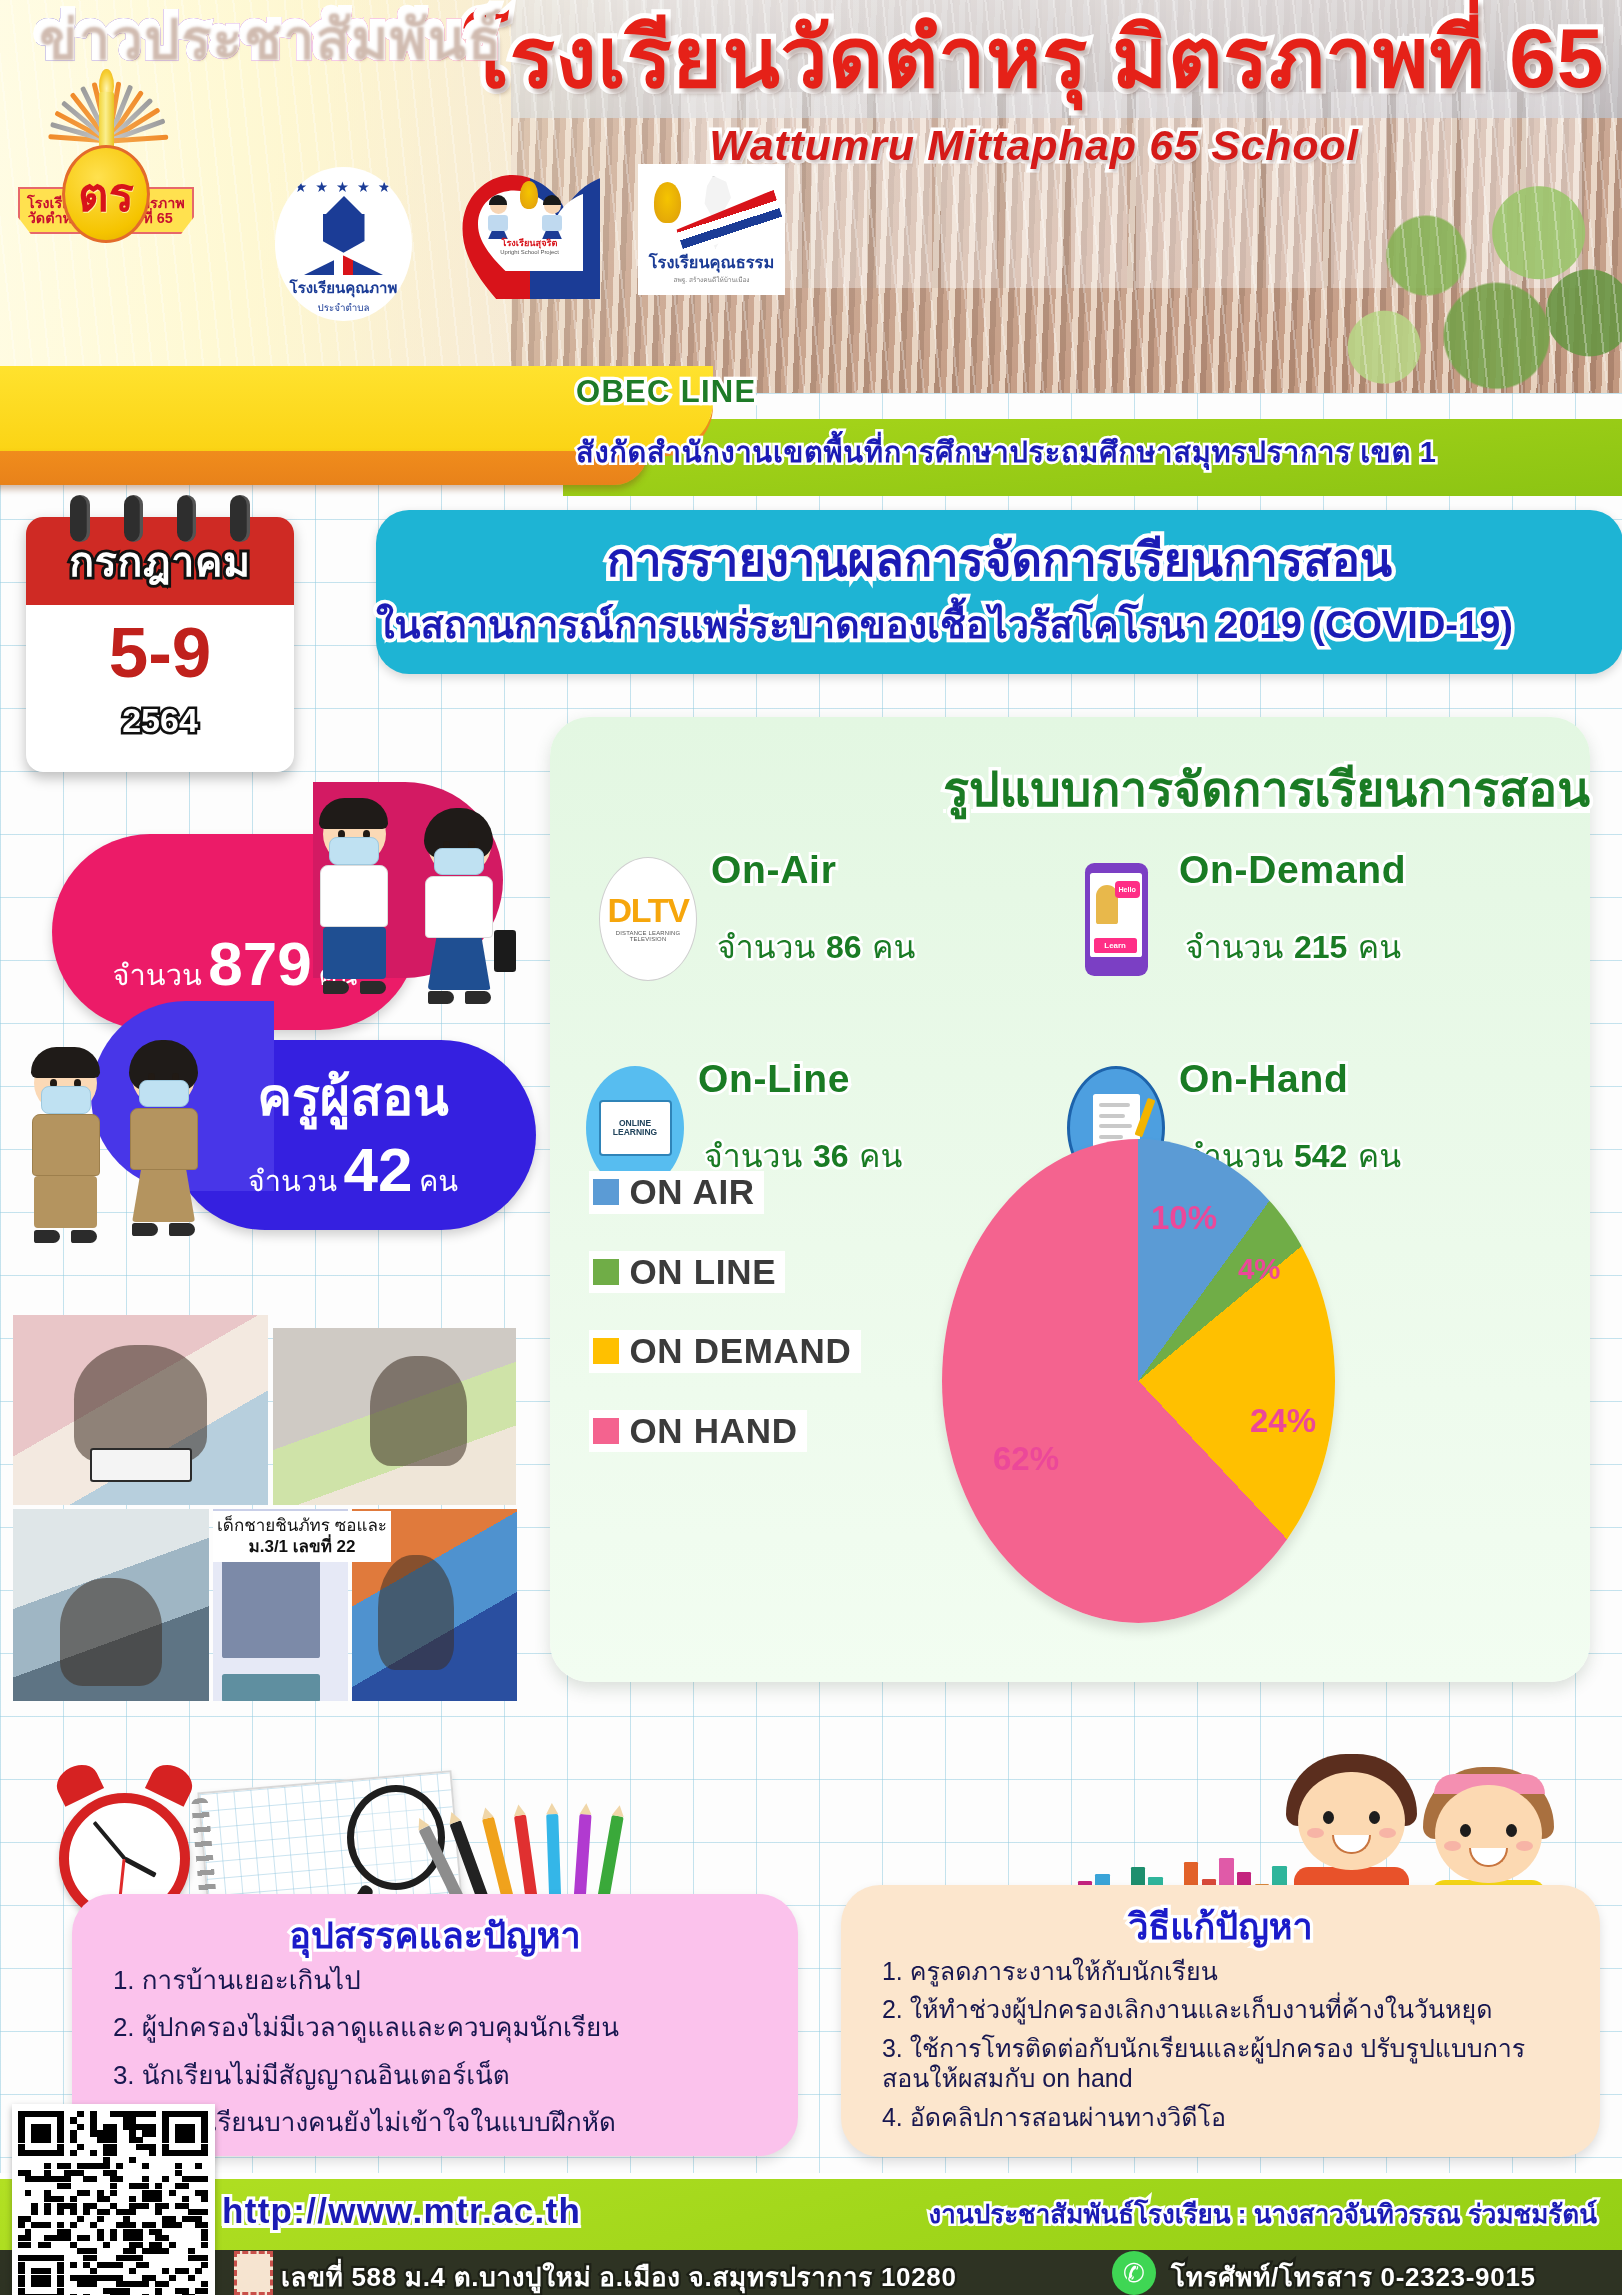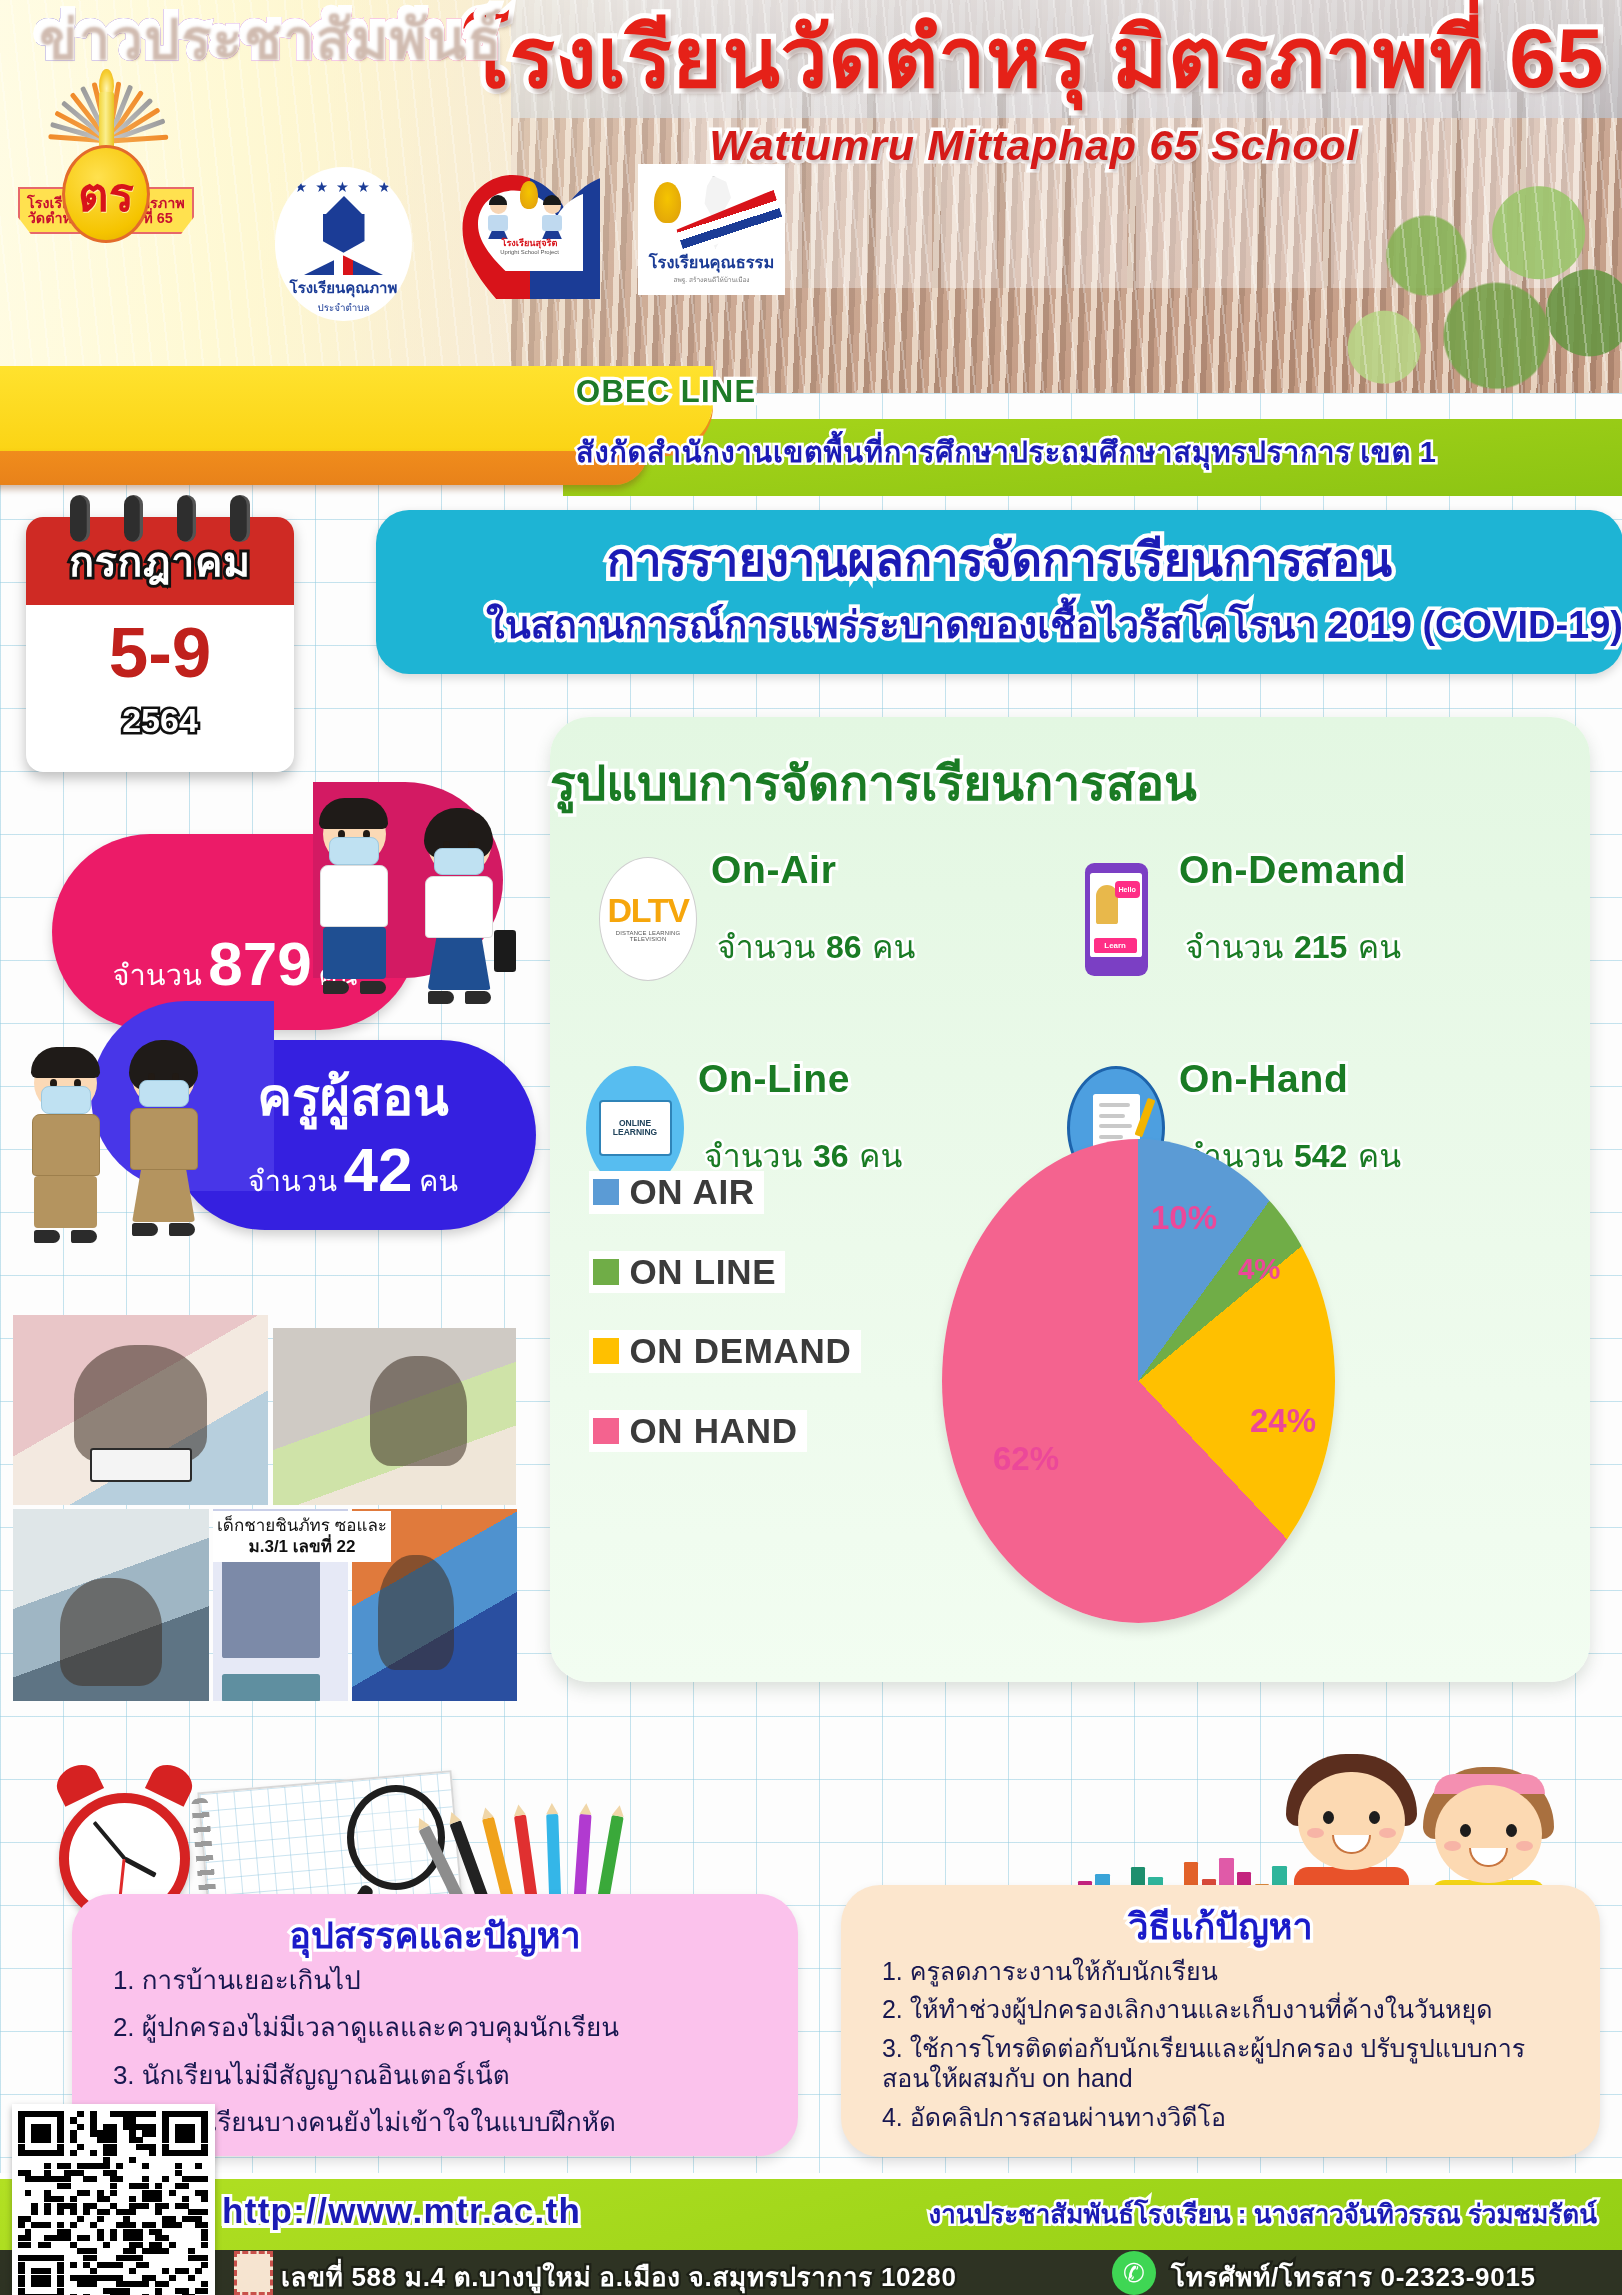--- a/index.html
+++ b/index.html
@@ -239,23 +239,23 @@
   .f-shoes i{display:block;width:26px;height:13px;border-radius:2.6px 6.5px 6.5px 2.6px;background:#2b2b2b;}
   .f-bag{position:absolute;right:-10.5px;top:115px;width:22px;height:42px;background:#1b1b1b;border-radius:3.3px;}
 
   
   .modes-panel{
     position:absolute;left:550px;top:717px;width:1040px;height:965px;z-index:7;
     background:linear-gradient(180deg,#e3f7e2 0%,#ecfaeb 55%,#f2fdf1 100%);
     border-radius:39px;box-shadow:0 6.5px 15.7px rgba(60,90,60,.18);
   }
   .modes-title{
-    position:absolute;left:0;top:28px;width:100%;text-align:left;
+    position:absolute;left:0;top:34px;width:100%;text-align:right;
     font-size:48px;font-weight:bold;color:#1a7b24;
-    -webkit-text-stroke:7.2px #fff;paint-order:stroke fill;
+    -webkit-text-stroke:7.2px #fff;paint-order:stroke fill;text-decoration:underline;
   }
   .mode{position:absolute;width:432px;height:164px;}
   .mode.m1{left:49px;top:131px;}
   .mode.m2{left:517px;top:131px;}
   .mode.m3{left:36px;top:340px;}
   .mode.m4{left:517px;top:340px;}
   .mode-icon{position:absolute;left:0;top:9.2px;width:98px;height:124px;}
   .mode-name{position:absolute;left:112px;top:0;font-size:39px;font-weight:bold;color:#1a7b24;
              -webkit-text-stroke:5.9px #fff;paint-order:stroke fill;letter-spacing:0.7px;}
   .mode-count{position:absolute;left:118px;top:73px;font-size:32px;color:#1a7b24;
@@ -523,21 +523,21 @@
       <span class="cal-month">กรกฎาคม</span>
     </div>
     <div class="cal-days">5-9</div>
     <div class="cal-year">2564</div>
   </div>
 
   <div style="position:absolute;left:376px;top:510px;width:1247px;height:164px;background:#1eb4d4;
               border-radius:33px;z-index:7;box-shadow:0 3.9px 9.2px rgba(0,0,0,.15);">
     <div style="position:absolute;left:0;top:11.8px;width:100%;text-align:center;font-size:47px;
                 font-weight:bold;color:#1b1bb5;-webkit-text-stroke:8.5px #fff;paint-order:stroke fill;">การรายงานผลการจัดการเรียนการสอน</div>
-    <div style="position:absolute;left:0;top:84px;width:100%;text-align:right;font-size:38px;
+    <div style="position:absolute;left:0;top:84px;width:100%;text-align:left;font-size:38px;
                 font-weight:bold;color:#1b1bb5;-webkit-text-stroke:7.2px #fff;paint-order:stroke fill;">ในสถานการณ์การแพร่ระบาดของเชื้อไวรัสโคโรนา 2019 (COVID-19)</div>
   </div>
 
   <div class="badge-students">
     <div class="bk-arc"></div>
     <div class="badge-count">
       <span>จำนวน</span><b>879</b><span>คน</span>
     </div>
   </div>
 

